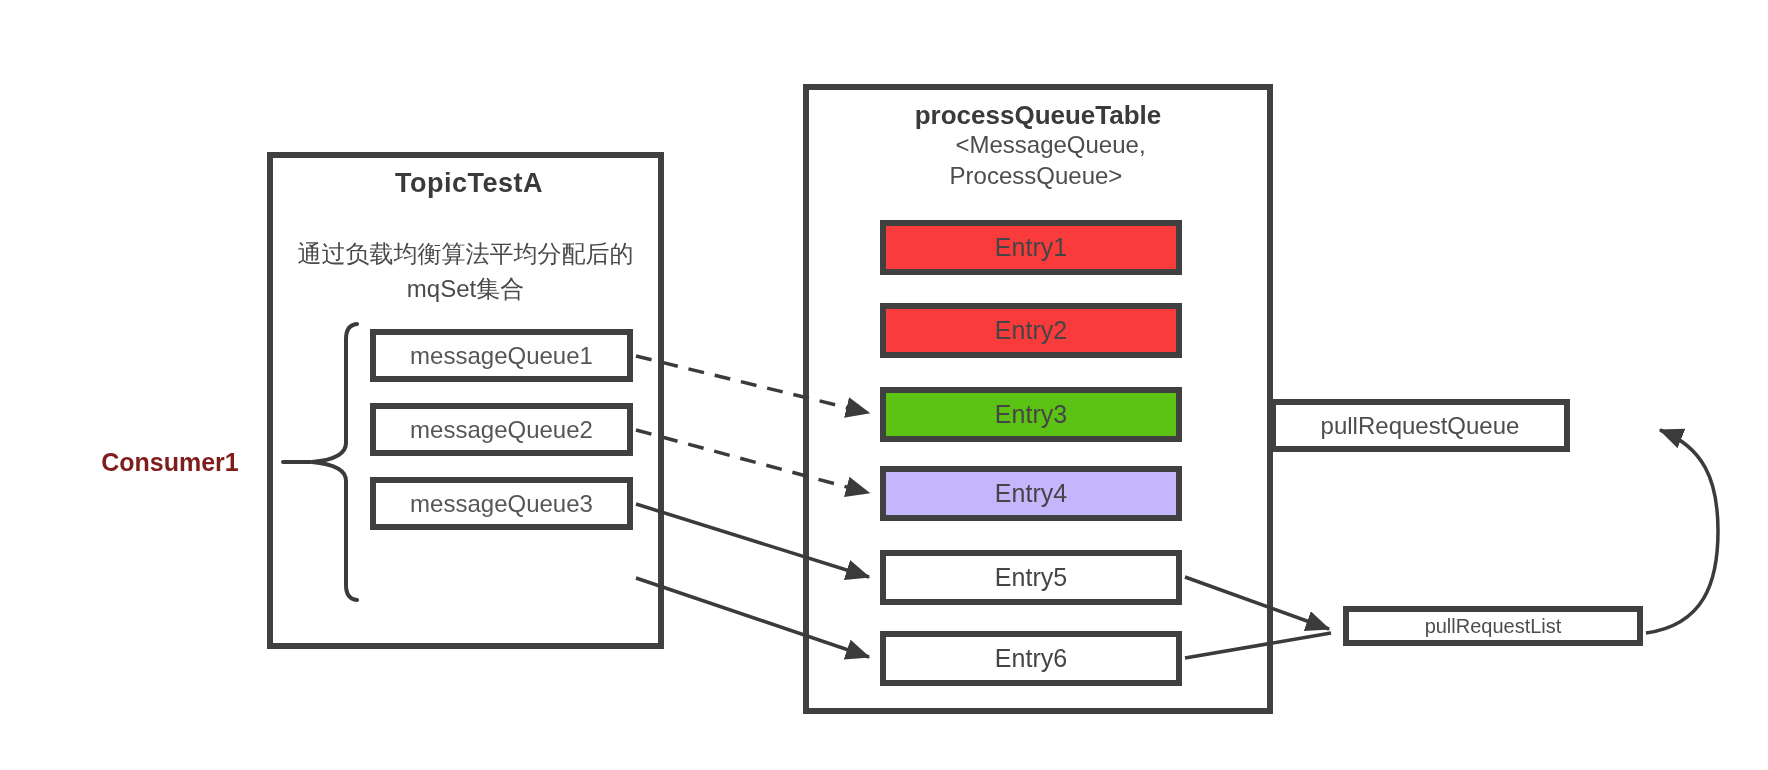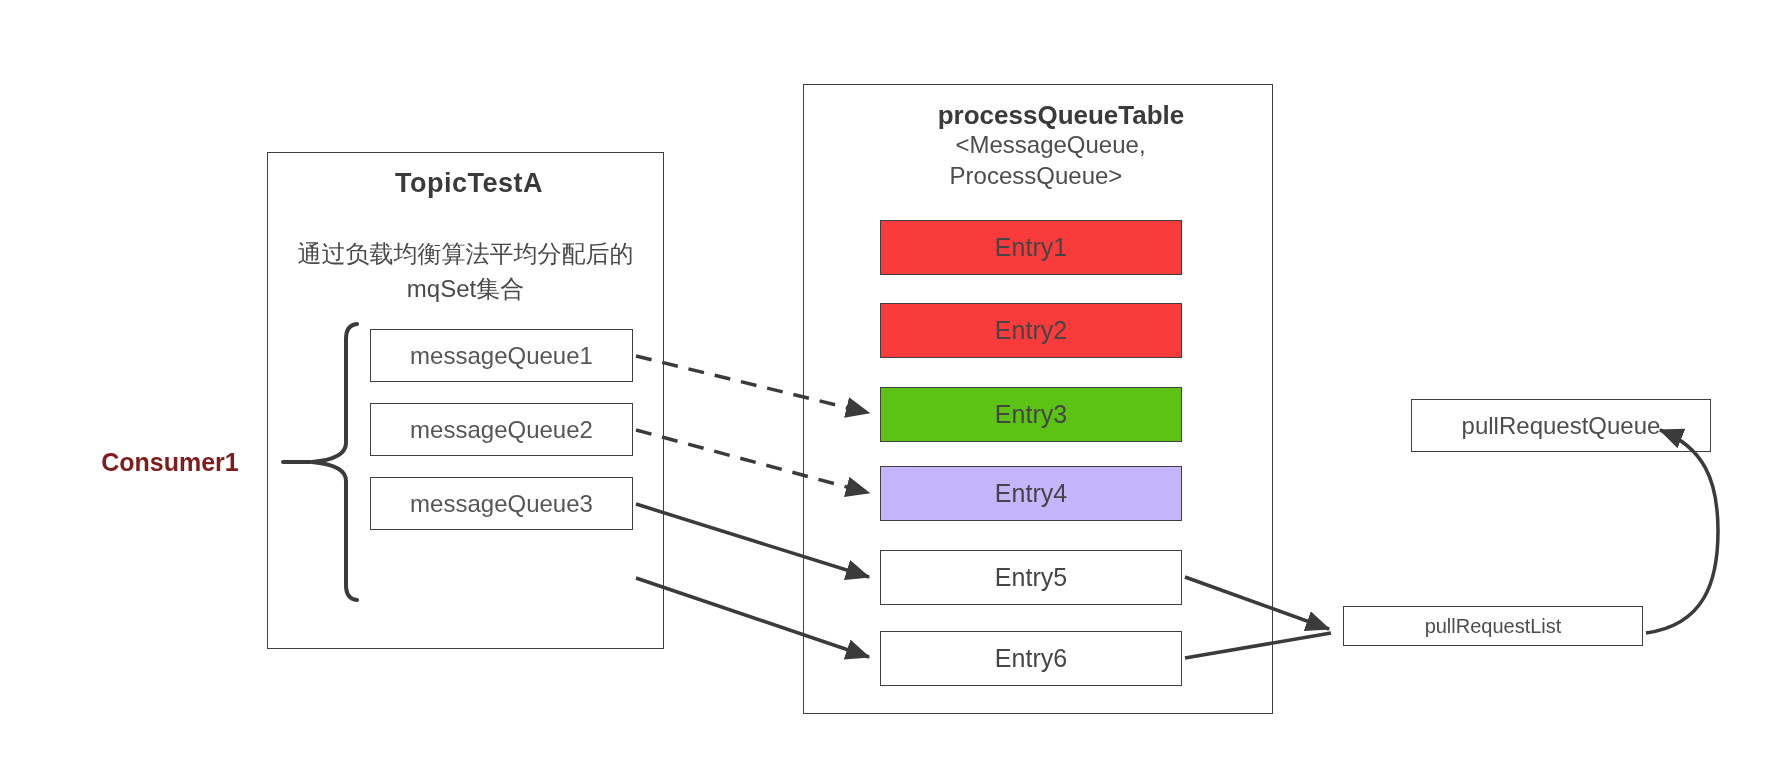--- a/index.html
+++ b/index.html
@@ -1,42 +1,42 @@
 <!DOCTYPE html>
 <html><head>
 <meta charset="utf-8">
 <style>
   html,body{margin:0;padding:0;background:#ffffff;}
   .canvas{
     position:relative;width:1768px;height:770px;background:#ffffff;
     font-family:"Liberation Sans","DejaVu Sans",sans-serif;overflow:hidden;
   }
   .abs{position:absolute;box-sizing:border-box;}
-  .outline{border:1px solid #404040;background:#ffffff;}
+  .outline{border:6px solid #404040;background:#ffffff;}
   .center{display:flex;align-items:center;justify-content:center;}
   .topic-box{left:267px;top:152px;width:397px;height:497px;}
   .topic-title{left:267px;top:168px;width:404px;text-align:center;
     font-size:27px;font-weight:bold;color:#3a3a3a;letter-spacing:.5px;}
   .topic-desc{left:272px;top:236px;width:387px;text-align:center;
     font-size:24px;line-height:35px;color:#4a4a4a;}
   .mq-box{left:370px;width:263px;height:53px;font-size:24px;color:#565656;}
   .mq-0{top:329px;} .mq-1{top:403px;} .mq-2{top:477px;} .mq-3{top:552px;}
   .consumer-label{left:80px;top:448px;width:180px;text-align:center;
     font-size:25px;font-weight:bold;color:#7f1d1d;}
   .ptable-box{left:803px;top:84px;width:470px;height:630px;}
   .ptable-title{left:803px;top:100px;width:470px;text-align:center;
-    font-size:26px;font-weight:bold;color:#3a3a3a;margin-left:23px;}
+    font-size:26px;font-weight:bold;color:#3a3a3a;}
   .ptable-sub1{left:803px;top:131px;width:470px;text-align:center;
     font-size:24px;color:#4d4d4d;padding-left:25px;}
   .ptable-sub2{left:801px;top:162px;width:470px;text-align:center;
     font-size:24px;color:#4d4d4d;}
   .entry-box{left:880px;width:302px;height:55px;font-size:25px;color:#454545;}
   .entry-0{top:220px;} .entry-1{top:303px;} .entry-2{top:387px;}
   .entry-3{top:466px;} .entry-4{top:550px;align-items:center;} .entry-5{top:631px;}
-  .pull-queue-box{left:1411px;top:399px;width:300px;height:53px;
+  .pull-queue-box{left:1270px;top:399px;width:300px;height:53px;
     font-size:24px;color:#4d4d4d;}
   .pull-list-box{left:1343px;top:606px;width:300px;height:40px;
     font-size:20px;color:#4d4d4d;}
   svg.arrow-layer{position:absolute;left:0;top:0;z-index:10;pointer-events:none;}
 </style>
 </head>
 <body>
 
 <div class="canvas">
 

